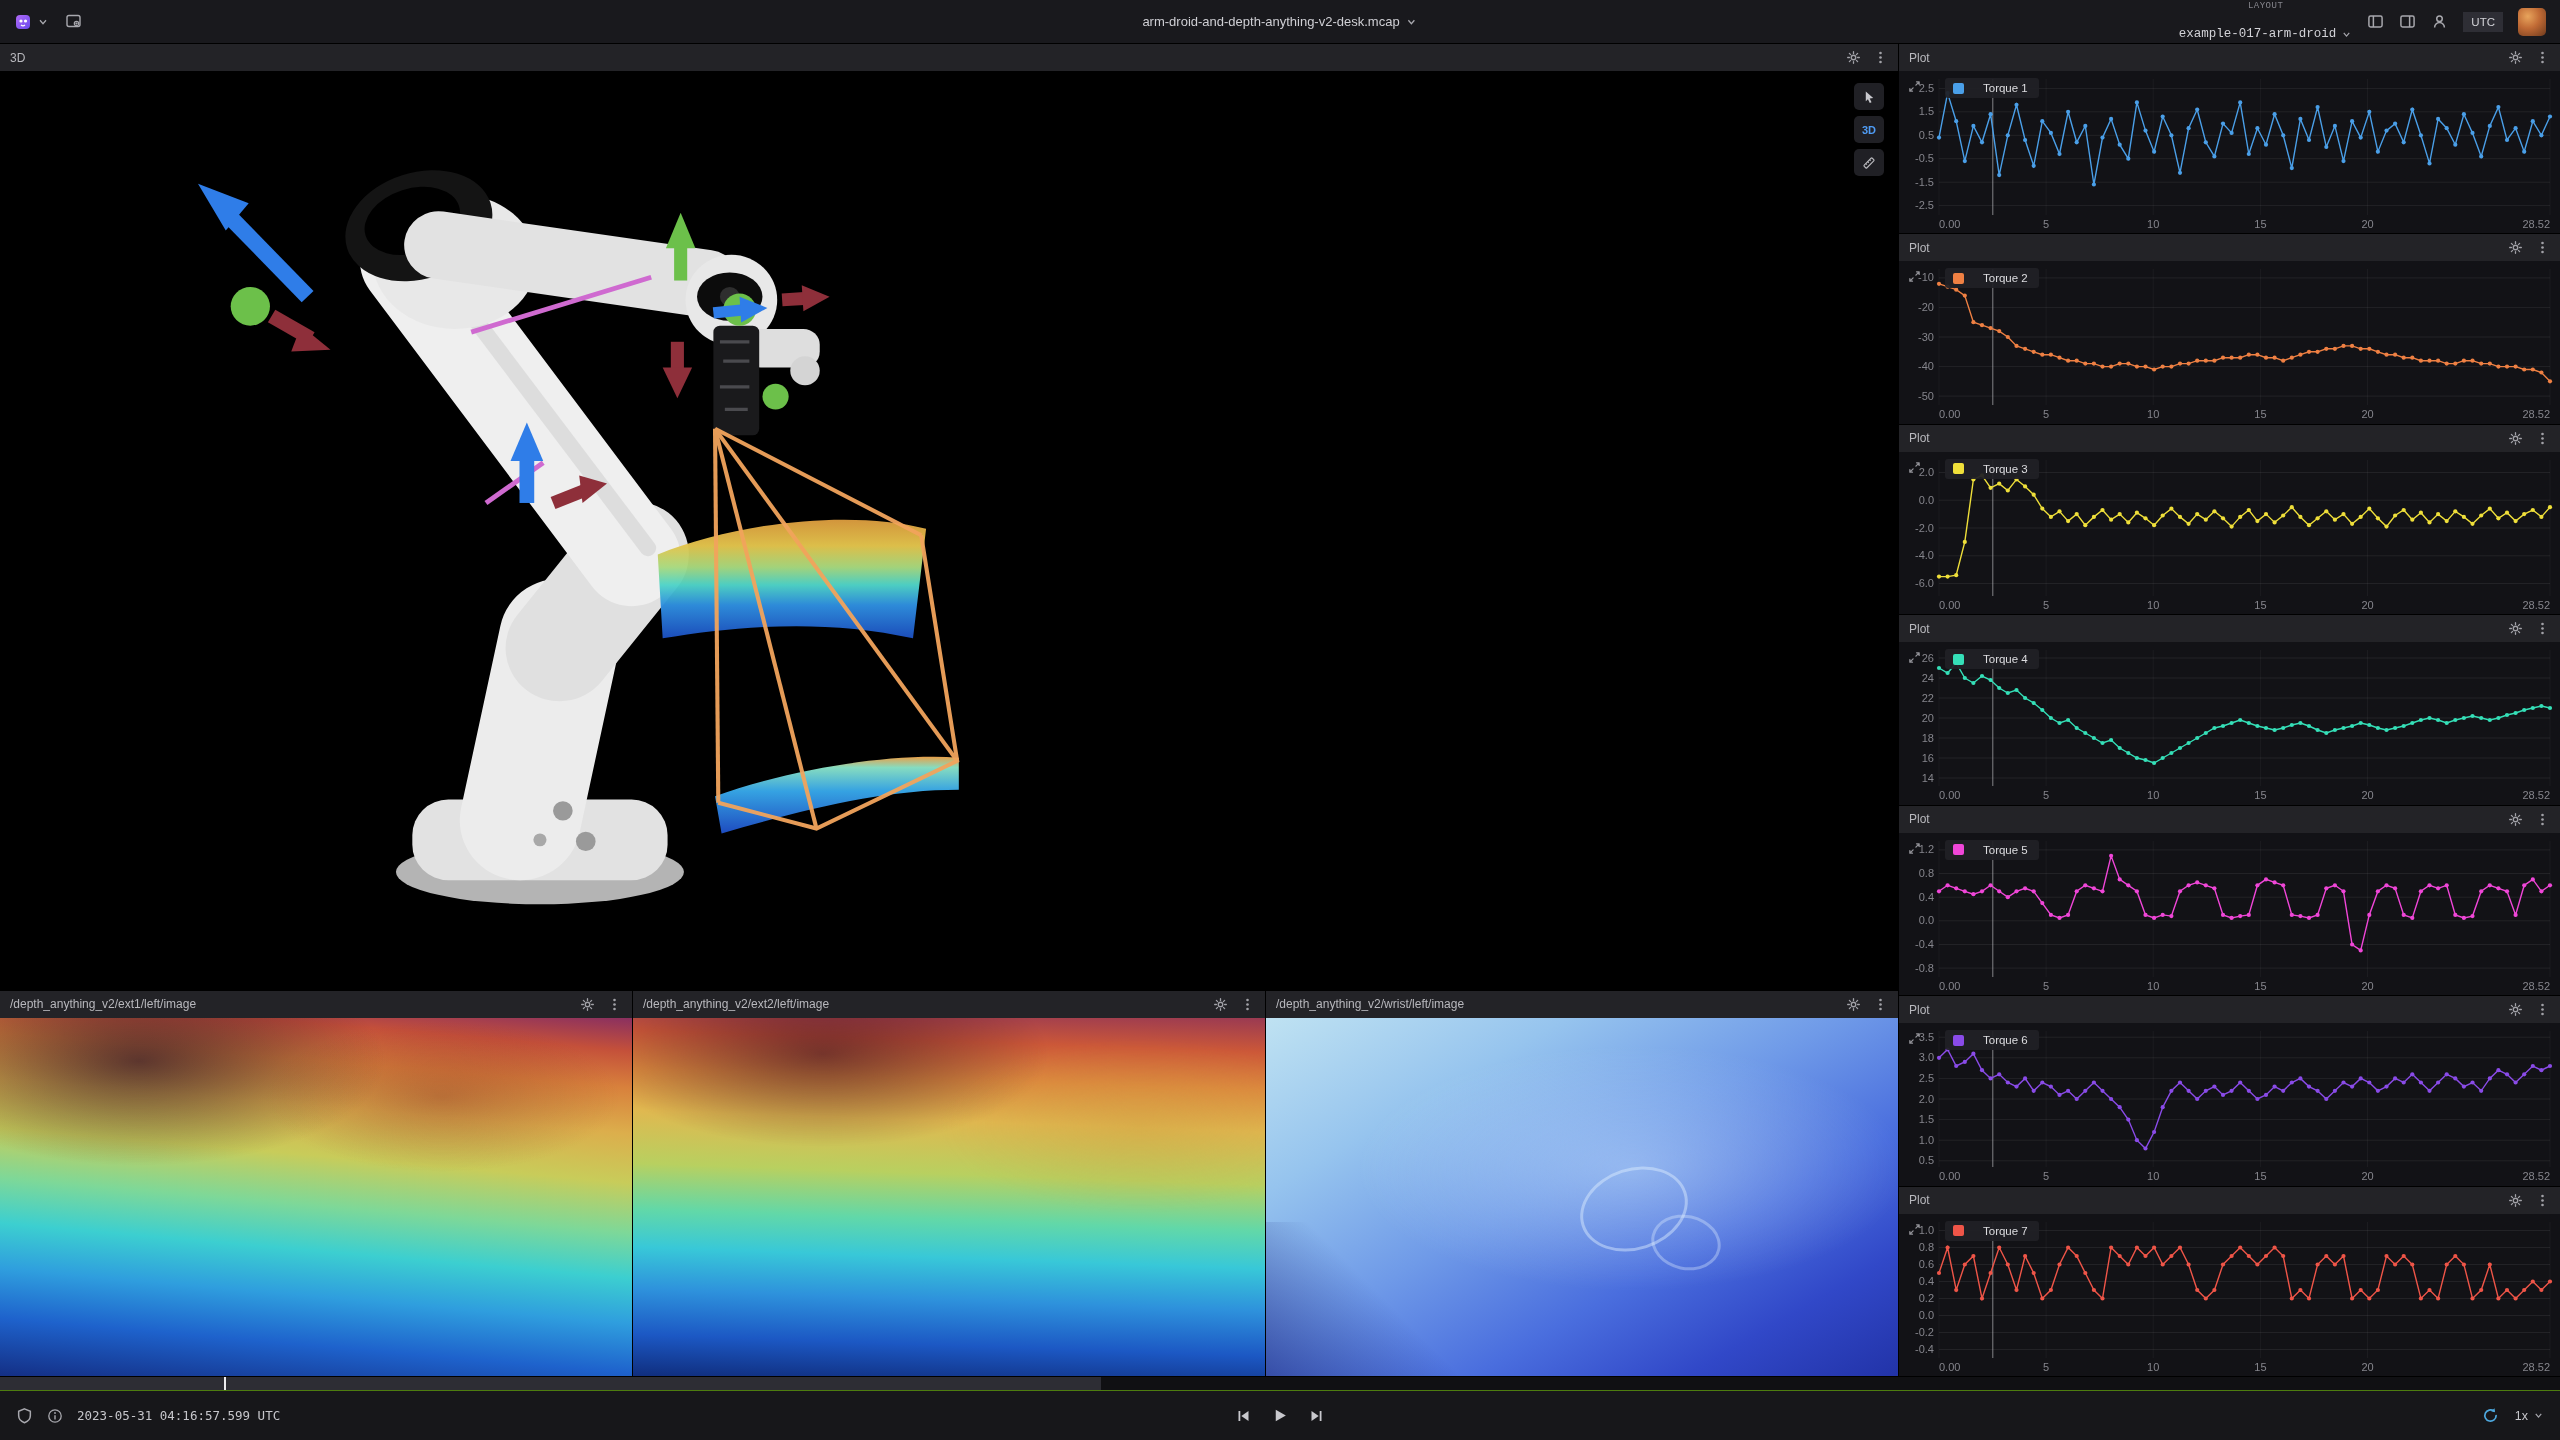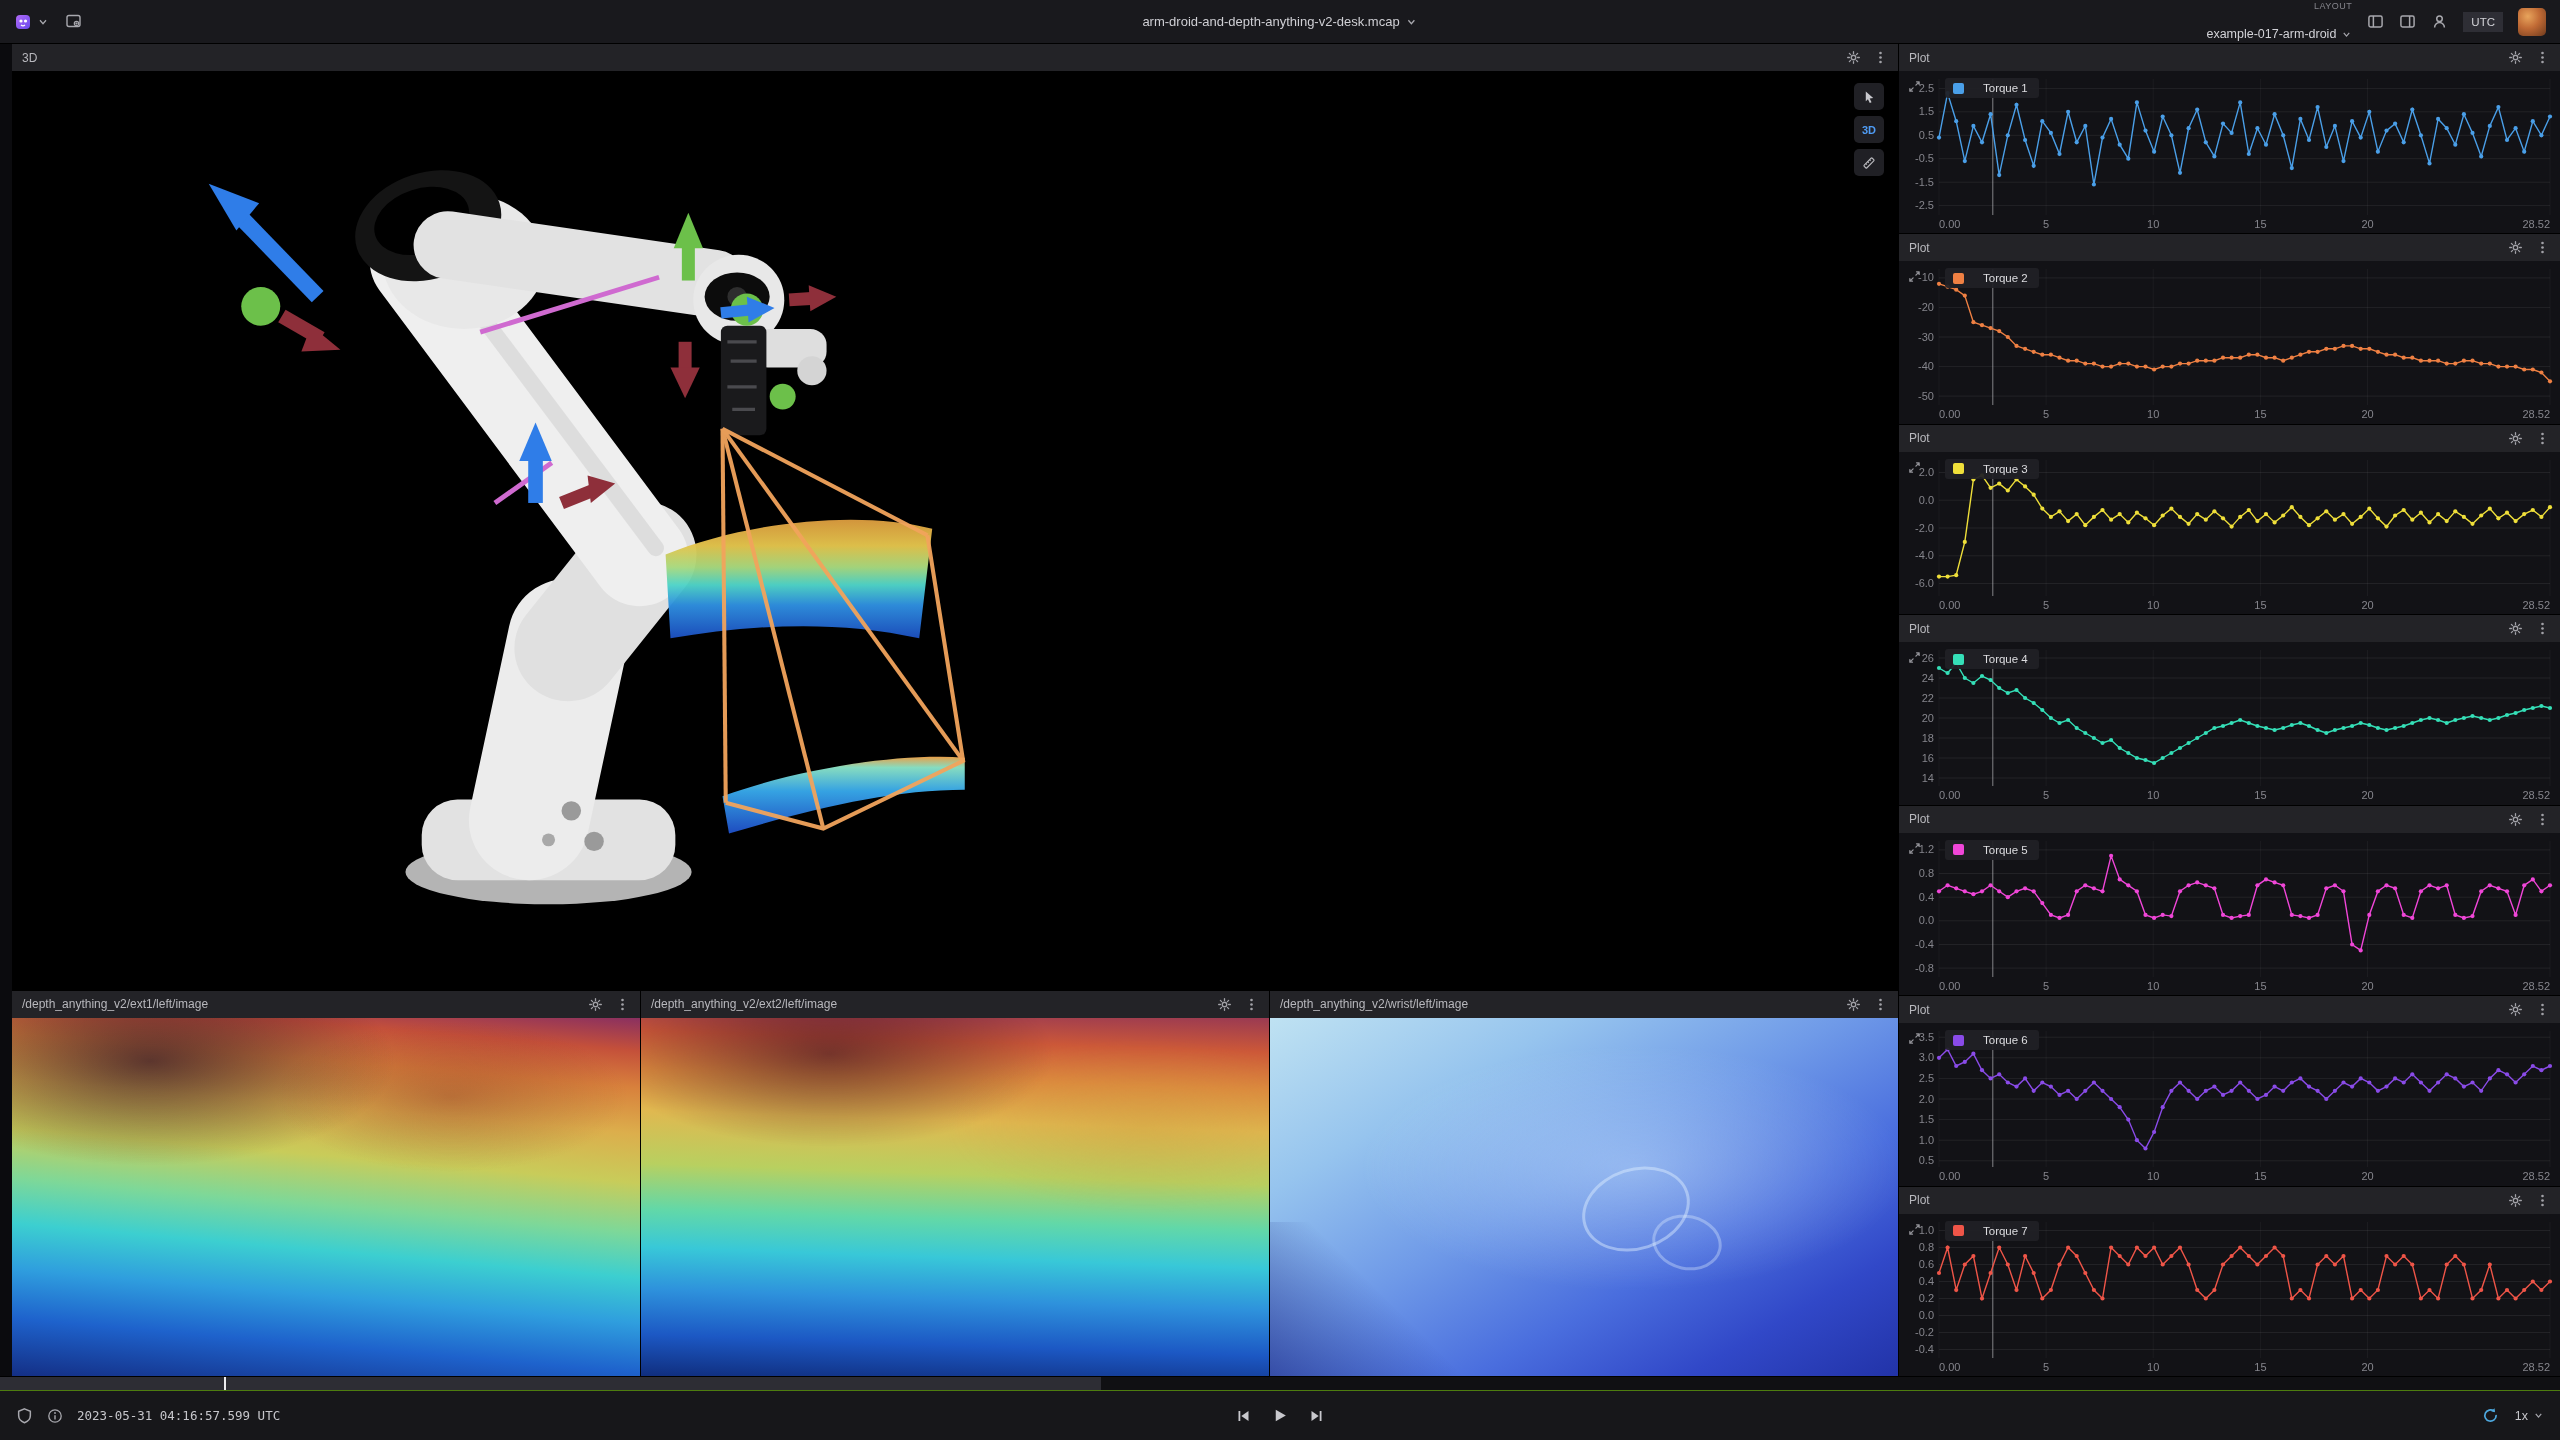--- a/index.html
+++ b/index.html
@@ -9,30 +9,30 @@
   button{background:none;border:none;padding:0;margin:0;color:inherit;cursor:pointer;
          display:flex;align-items:center;gap:5px;font-family:inherit;}
 
   
   .topbar{height:44px;flex:0 0 44px;display:flex;align-items:center;padding:0 14px;
           background:#19191d;border-bottom:1px solid #000;position:relative;z-index:5;}
   .tb-left{display:flex;align-items:center;gap:16px;}
   .tb-center{position:absolute;left:50%;transform:translateX(-50%);display:flex;
              align-items:center;gap:6px;color:#cfcfd4;font-size:13px;}
   .tb-right{margin-left:auto;display:flex;align-items:center;gap:15px;}
-  .layout-switch{text-align:right;line-height:1.15;display:block;}
+  .layout-switch{text-align:center;line-height:1.15;display:block;font-family:Liberation Mono, monospace;}
   .layout-label{font-size:9px;letter-spacing:.5px;color:#85858c;}
   .layout-name{font-size:12.5px;color:#d2d2d7;display:flex;align-items:center;gap:5px;margin-top:16px;}
   .badge-utc{font-size:11.5px;color:#d2d2d7;background:#2e2e35;padding:4px 8px;border-radius:0;}
   .avatar{width:28px;height:28px;border-radius:5px;border:none;
           background:radial-gradient(circle at 35% 30%,#e8a45c 0%,#c06a35 45%,#6e3a1d 100%);}
 
   
   .content{flex:1;display:flex;min-height:0;}
-  .left-col{width:1898px;flex:0 0 1898px;display:flex;flex-direction:column;min-width:0;padding-left:12px;}
+  .left-col{width:1898px;flex:0 0 1898px;display:flex;flex-direction:column;min-width:0;}
   .right-col{flex:1;display:flex;flex-direction:column;min-width:0;border-left:1px solid #000;}
 
   .panel{display:flex;flex-direction:column;min-height:0;background:#121216;}
   .panel-header{height:27px;flex:0 0 27px;display:flex;align-items:center;gap:8px;
                 padding:0 10px;background:#232327;font-size:12px;color:#b8b8bd;}
   .panel-title{white-space:nowrap;overflow:hidden;text-overflow:ellipsis;}
   .header-icons{margin-left:auto;display:flex;align-items:center;gap:12px;}
   .hic{cursor:pointer;display:block;}
 
   .panel-3d{flex:1 1 71%;}

